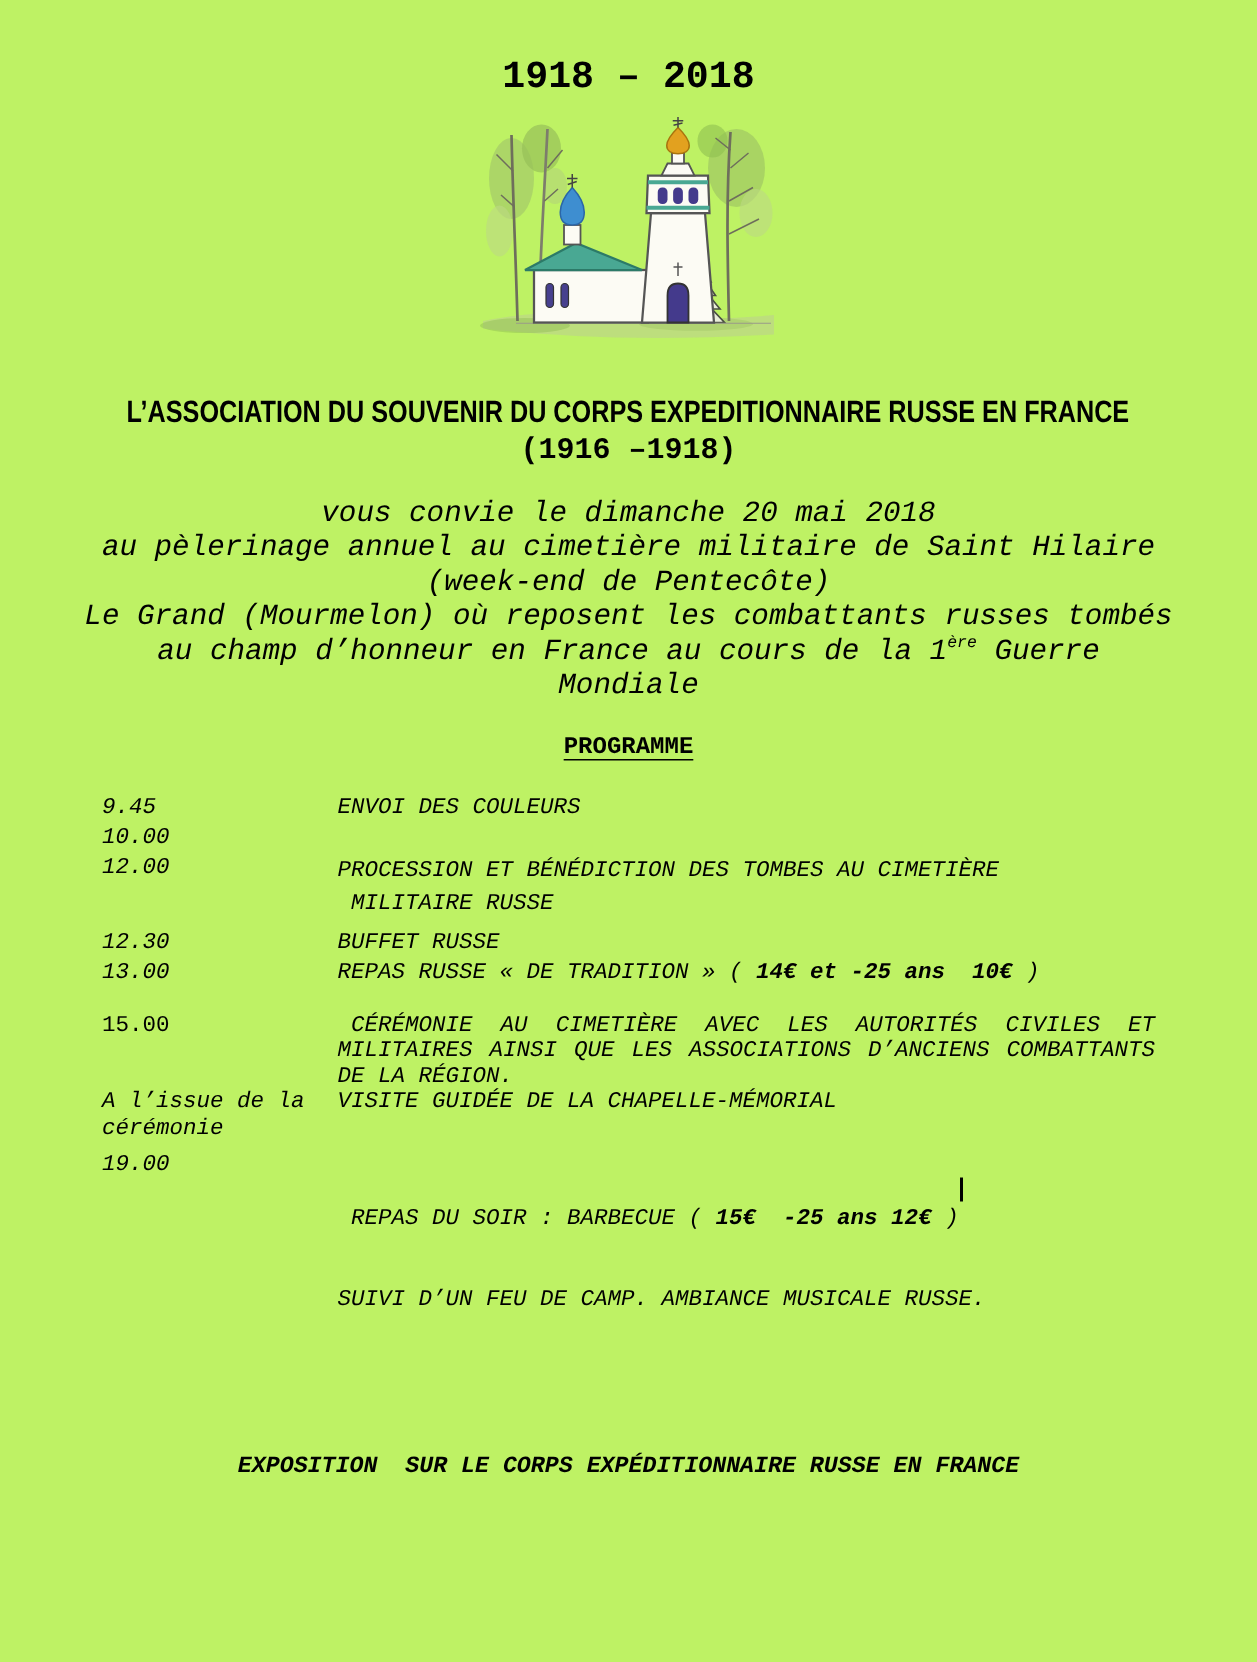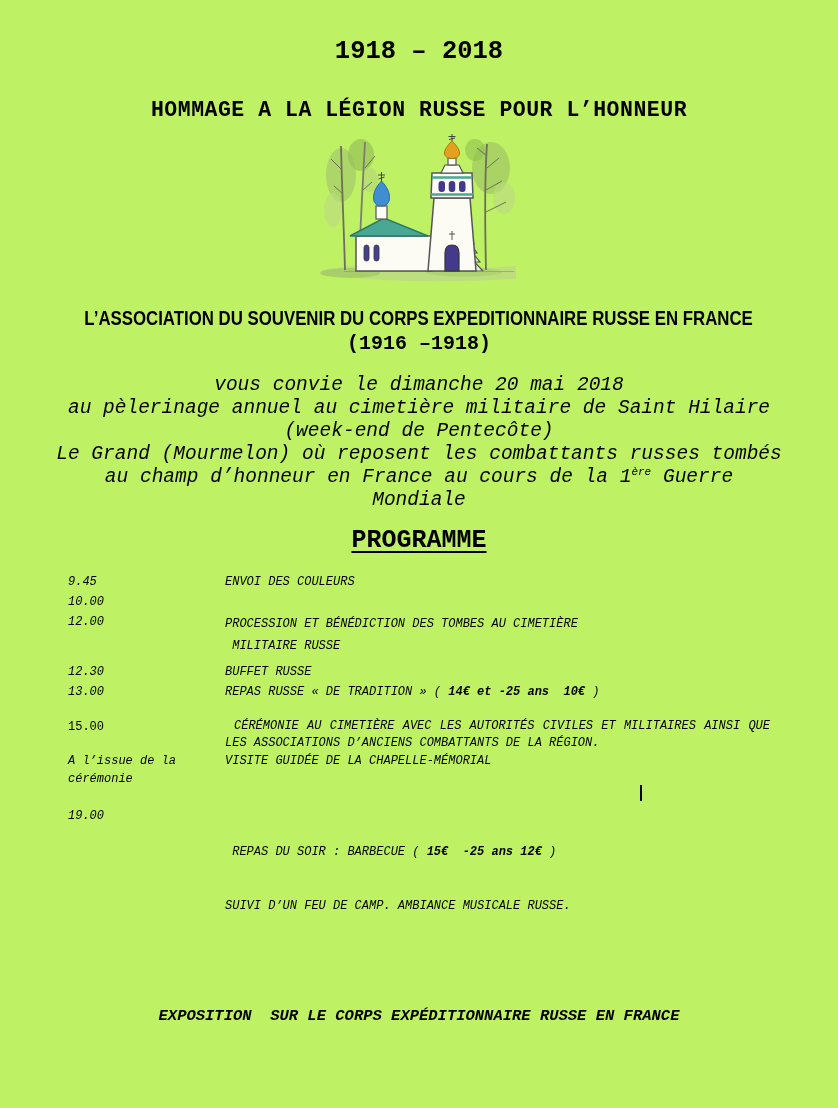--- a/index.html
+++ b/index.html
@@ -24,21 +24,21 @@
     font-weight:bold;
     font-size:21.5px;
     line-height:24px;
     letter-spacing:.5px;
   }
   .illo-wrap{
     margin:10px auto 0;
     width:210px;height:152px;
   }
   .assoc1{
-    margin-top:23px;
+    margin-top:36px;
     text-align:center;
     font-family:"Liberation Sans","DejaVu Sans",sans-serif;
     font-weight:bold;
     font-size:20.5px;
     line-height:22px;
     white-space:nowrap;
   }
   .assoc1 .squeeze{
     display:inline-block;
     transform:scaleX(0.82);
@@ -55,48 +55,48 @@
     margin-top:18px;
     text-align:center;
     font-style:italic;
     font-size:19.5px;
     line-height:23px;
   }
   .intro sup{font-size:11px;vertical-align:super;line-height:0;}
   .prog-head-wrap{
     margin-top:16px;
     text-align:center;
-    font-size:25px;
+    font-size:16px;
     line-height:26px;
   }
   .prog-head{
     font-weight:bold;
     text-decoration:underline;
     text-underline-offset:4px;
   }
   .schedule{
     margin:19px 68px 0 68px;
     font-style:italic;
-    font-size:12px;
+    font-size:15px;
     line-height:18px;
   }
   .prow{display:flex;}
   .ptime{width:157px;flex-shrink:0;white-space:pre-wrap;}
   .ptime.upright{font-style:normal;}
   .pdesc{width:545px;white-space:pre-wrap;}
   .pdesc .b{font-weight:bold;text-align:center;}
   .pdesc.justify{
     white-space:normal;
     text-align:justify;
     text-indent:9px;
     line-height:17px;
   }
   .prow.bottom{}
   .mt18{margin-top:2px;} .mt6{margin-top:6px;font-style:italic;} .mt17{margin-top:17px;}
-  .mt0{margin-top:0;} .mt19{margin-top:19px;font-style:italic;}
+  .mt0{margin-top:0;} .mt19{margin-top:6px;font-style:italic;}
   .expo{
     margin-top:15px;
     text-align:center;
     font-weight:bold;
     font-style:italic;
     font-size:15.5px;
     line-height:20px;
     white-space:pre-wrap;
   }
   .caret{
@@ -106,21 +106,20 @@
     background:#000;
   }
 </style>
 </head>
 <body>
 
 <div class="page">
 
   <div class="years">1918 – 2018</div>
 
-  <div class="main-title">HOMMAGE A LA LÉGION RUSSE POUR L’HONNEUR</div>
 
   <div class="illo-wrap">
     <svg viewBox="0 0 210 152" width="210" height="152">
 
       <path d="M8 138 Q55 129 100 134 Q150 139 202 134 L202 147 Q130 151 70 148 Q35 146 8 143 Z" fill="#bcd687" opacity="0.7"></path>
       <ellipse cx="36" cy="141" rx="30" ry="5" fill="#8fba55" opacity="0.45"></ellipse>
       <ellipse cx="150" cy="140" rx="38" ry="4.5" fill="#a3c868" opacity="0.5"></ellipse>
 
       <g>
         <ellipse cx="27" cy="43" rx="15" ry="27" fill="#a6cc68" opacity="0.75"></ellipse>

